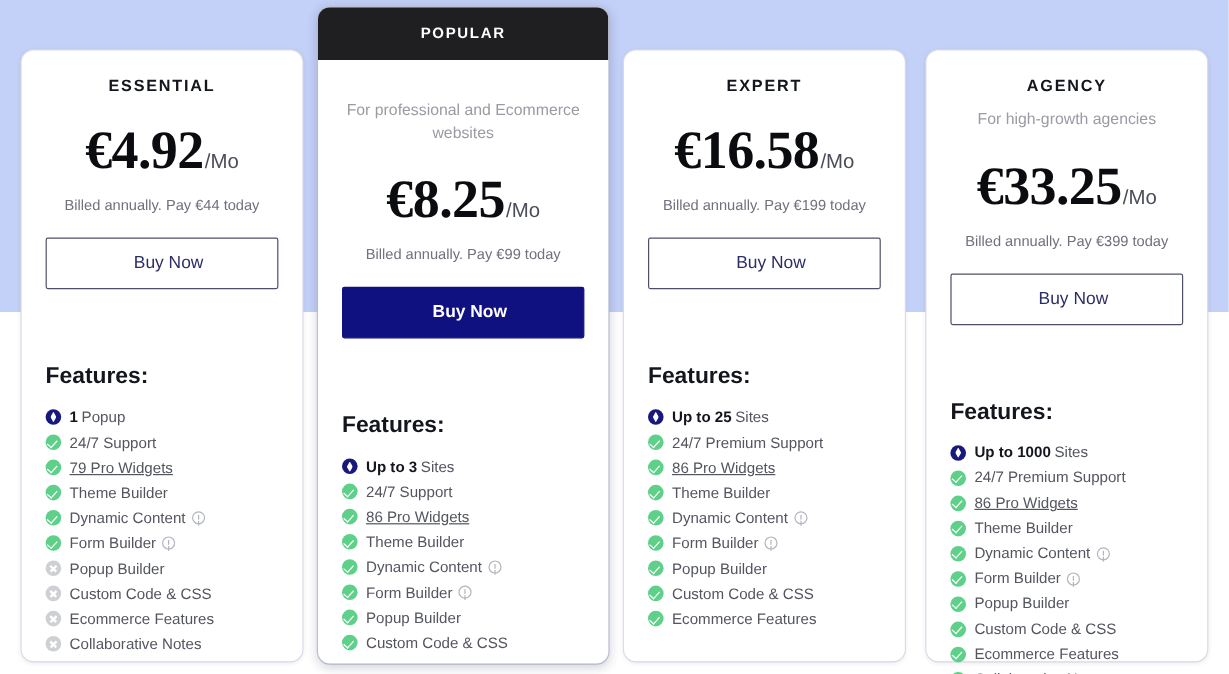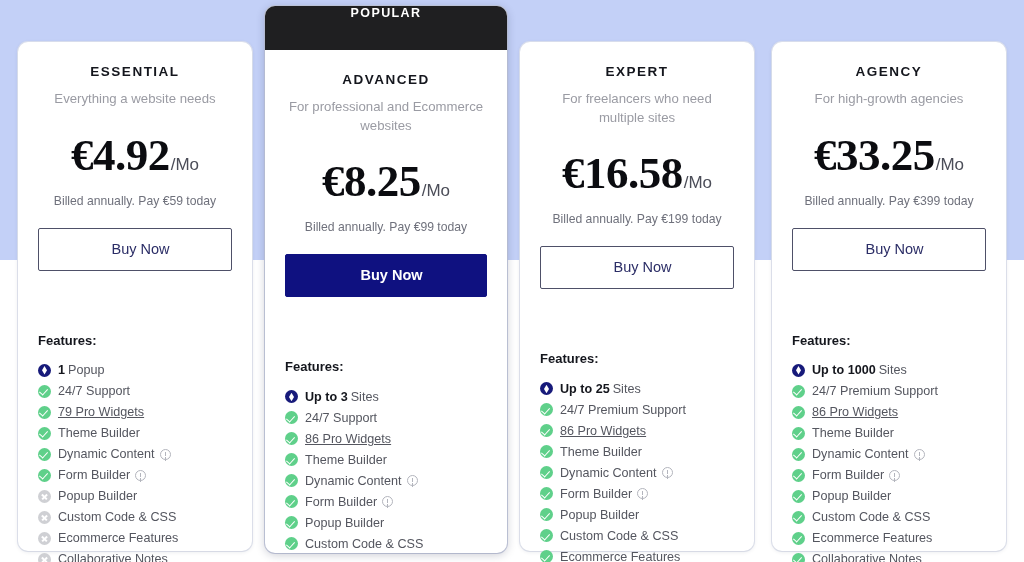--- a/index.html
+++ b/index.html
@@ -44,21 +44,21 @@
   }
   .card#card-0 { left: 18px; }
   .card#card-1 { left: 265px; }
   .card#card-2 { left: 520px; }
   .card#card-3 { left: 772px; }
 
   .popular-banner {
     height: 44px;
     background: #1f1f21;
     display: flex;
-    align-items: flex-start;
+    align-items: center;
     justify-content: center;
     color: #ffffff;
     font-size: 12.5px;
     font-weight: bold;
     letter-spacing: 1.4px;
   }
   .card-inner {
     padding: 0 20px;
   }
   .card.standard .card-inner { padding-top: 22px; }
@@ -122,21 +122,21 @@
   }
   .buy-btn.solid {
     background: #0f1180;
     border: 1px solid #0f1180;
     color: #ffffff;
     font-weight: bold;
   }
   .divider-gap { height: 40px; }
 
   .features-title {
-    font-size: 13px;
+    font-size: 19px;
     font-weight: bold;
     color: #14161d;
     margin-bottom: 12px;
   }
   .feature {
     display: flex;
     align-items: center;
     height: 21px;
     margin-bottom: 0px;
     font-size: 12.6px;
@@ -217,23 +217,22 @@
   .features-block { padding-top: 2px; }
 </style>
 </head>
 <body>
 
 <div id="bg-band"></div>
 <div id="cards">
     <div class="card standard" id="card-0">
       <div class="card-inner">
         <div class="plan-name">ESSENTIAL</div>
-        <div class="plan-tagline">Everything a website needs</div>
         <div class="price-row"><span class="price-amount">€4.92</span><span class="price-period">/Mo</span></div>
-        <div class="billing-note">Billed annually. Pay €59 today</div>
+        <div class="billing-note">Billed annually. Pay €44 today</div>
         <div class="buy-btn outline">Buy Now</div>
       </div>
       <div class="divider-gap"></div>
       <div class="card-inner features-block">
         <div class="features-title">Features:</div>
         <div class="feature">
           <span class="ico sites"></span>
           <span class="strong">1</span>
           <span class="">Popup</span>
         </div>
@@ -275,21 +274,20 @@
           <span class="ico cross"></span>
           <span class="">Collaborative Notes</span>
         </div>
       </div>
     </div>
     <div class="card popular" id="card-1">
       <div class="popular-banner">
         <span>POPULAR</span>
       </div>
       <div class="card-inner">
-        <div class="plan-name">ADVANCED</div>
         <div class="plan-tagline">For professional and Ecommerce websites</div>
         <div class="price-row"><span class="price-amount">€8.25</span><span class="price-period">/Mo</span></div>
         <div class="billing-note">Billed annually. Pay €99 today</div>
         <div class="buy-btn solid">Buy Now</div>
       </div>
       <div class="divider-gap"></div>
       <div class="card-inner features-block">
         <div class="features-title">Features:</div>
         <div class="feature">
           <span class="ico sites"></span>
@@ -324,21 +322,20 @@
         </div>
         <div class="feature">
           <span class="ico check"></span>
           <span class="">Custom Code &amp; CSS</span>
         </div>
       </div>
     </div>
     <div class="card standard" id="card-2">
       <div class="card-inner">
         <div class="plan-name">EXPERT</div>
-        <div class="plan-tagline">For freelancers who need multiple sites</div>
         <div class="price-row"><span class="price-amount">€16.58</span><span class="price-period">/Mo</span></div>
         <div class="billing-note">Billed annually. Pay €199 today</div>
         <div class="buy-btn outline">Buy Now</div>
       </div>
       <div class="divider-gap"></div>
       <div class="card-inner features-block">
         <div class="features-title">Features:</div>
         <div class="feature">
           <span class="ico sites"></span>
           <span class="strong">Up to 25</span>

